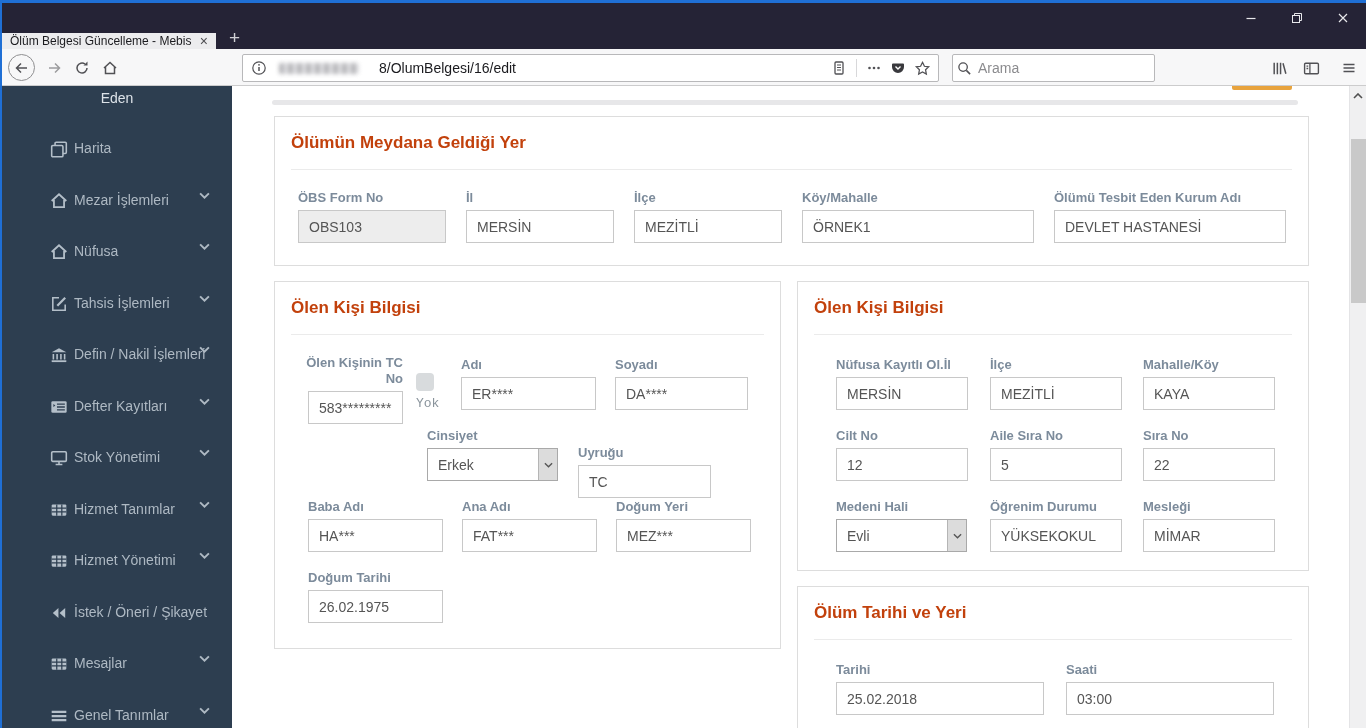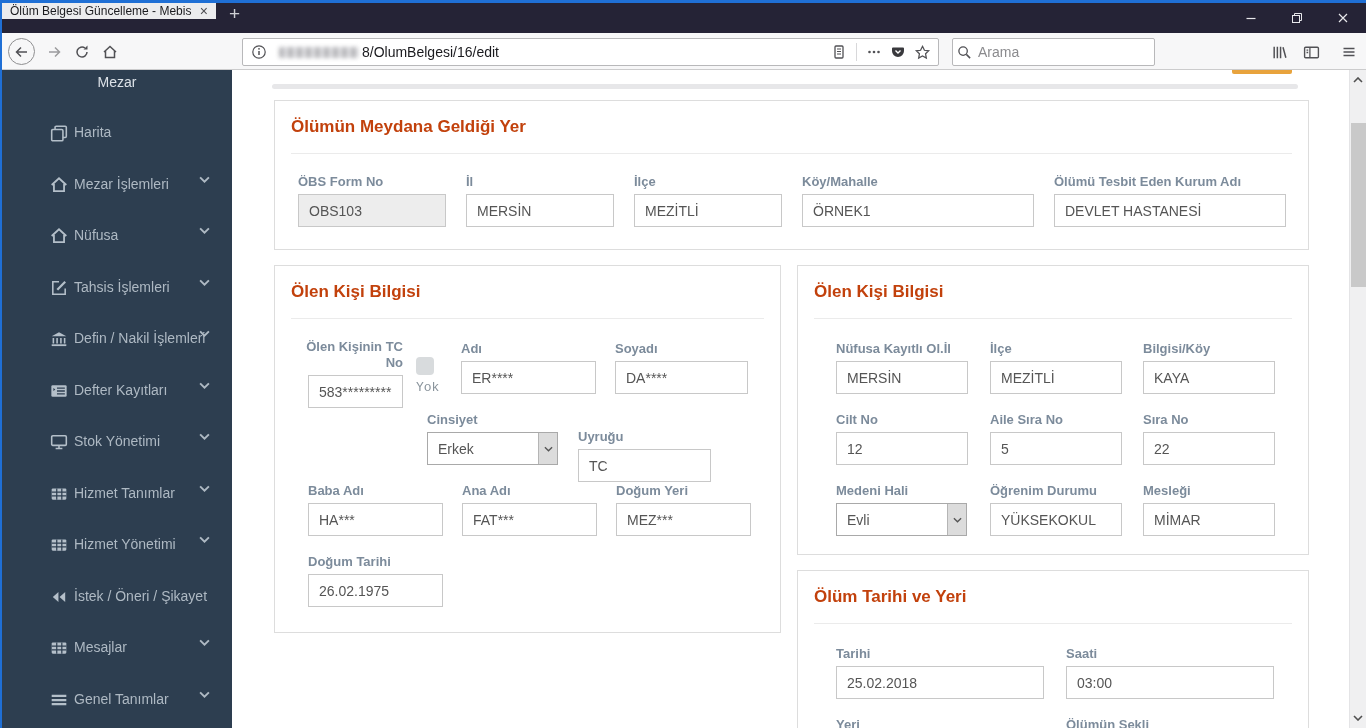--- a/index.html
+++ b/index.html
@@ -1,34 +1,34 @@
 <!DOCTYPE html>
 <html><head>
 <meta charset="utf-8">
 <style>
   * { margin:0; padding:0; box-sizing:border-box; }
   html,body { width:1366px; height:728px; font-family:"Liberation Sans", sans-serif; background:#fff; }
   .window { position:relative; width:1366px; height:728px; border-top:3px solid #1f6fd5; border-left:2px solid #1f6fd5; overflow:hidden; background:#fff; }
 
   
-  .tabbar { position:relative; height:30px; background:#252336; display:flex; align-items:flex-start; }
+  .tabbar { position:relative; height:46px; background:#252336; display:flex; align-items:flex-end; }
   .tab { width:214px; background:#ececee; display:flex; align-items:center; padding:0 8px; }
   .tab-title { flex:1; font-size:12px; color:#1b1b1f; white-space:nowrap; overflow:hidden; }
   .tab-close { color:#4e4e52; font-size:14px; margin-left:6px; cursor:default; }
   .newtab { color:#cfcfd4; font-size:19px; padding:0 13px; display:flex; align-items:center; }
   .wincontrols { position:absolute; right:0; top:0; height:30px; display:flex; }
   .winbtn { width:46px; height:30px; display:flex; align-items:center; justify-content:center; }
 
   
   .toolbar { position:relative; height:37px; background:#f7f7f8; border-bottom:1px solid #cccccd; }
   .tbtn { position:absolute; top:5px; width:28px; height:28px; display:flex; align-items:center; justify-content:center; color:#515155; }
   .back-circle { border:1px solid #8f8f91; border-radius:50%; width:27px; height:27px; }
   .urlbar { position:absolute; left:240px; top:5px; width:697px; height:28px; background:#fff; border:1px solid #b8b8ba; border-radius:2px; display:flex; align-items:center; }
   .url-blur { width:80px; height:11px; margin-left:8px; background:repeating-linear-gradient(90deg,#8e8e94 0 5px,#d2d2d6 5px 9px); filter:blur(2px); opacity:.65; border-radius:2px; }
-  .url-text { font-size:14px; color:#1a1a1e; margin-left:3px; white-space:nowrap; }
+  .url-text { font-size:14px; color:#1a1a1e; margin-left:20px; white-space:nowrap; }
   .url-right { margin-left:auto; display:flex; align-items:center; }
   .url-sep { width:1px; height:18px; background:#d8d8da; margin:0 5px; }
   .uicon { width:24px; height:24px; display:flex; align-items:center; justify-content:center; color:#515155; }
   .searchbar { position:absolute; left:950px; top:5px; width:203px; height:28px; background:#fff; border:1px solid #b8b8ba; border-radius:2px; display:flex; align-items:center; }
   .searchbar input { border:none; outline:none; flex:1; font-size:14px; color:#c2410c; margin-left:6px; font-family:"Liberation Sans",sans-serif; background:transparent; }
   .searchbar input::placeholder { color:#8b8b8e; }
 
   
   .main { display:flex; height:658px; }
   .sidebar { width:230px; background:#2d3e50; flex:0 0 230px; overflow:hidden; }
@@ -181,21 +181,21 @@
     </span>
     <span class="tbtn" style="left:1333px">
       <svg width="16" height="16" viewBox="0 0 16 16">
           <path d="M2.5 4.5h11M2.5 8h11M2.5 11.5h11" stroke="#515155" stroke-width="1.6" fill="none"></path>
         </svg>
     </span>
   </div>
 
   <div class="main">
     <aside class="sidebar">
-      <div class="admin">Mezar</div>
+      <div class="admin">Eden</div>
       <nav class="nav">
 
         <div class="nav-item">
           <span class="nav-icon">
             <svg width="19" height="19" viewBox="0 0 16 16">
                 <rect x="4.5" y="1.5" width="10" height="10" rx="1" stroke="#b4bfc9" stroke-width="1.4" fill="none"></rect>
                 <rect x="1.5" y="4.5" width="10" height="10" rx="1" stroke="#b4bfc9" stroke-width="1.4" fill="#2d3e50"></rect>
               </svg>
           </span>
           <span class="nav-label">Harita</span>
@@ -452,21 +452,21 @@
 
         <div class="fg" style="left:38px;top:75px;width:132px;">
           <label>Nüfusa Kayıtlı Ol.İl</label>
           <input class="inp" value="MERSİN" style="">
         </div>
         <div class="fg" style="left:192px;top:75px;width:132px;">
           <label>İlçe</label>
           <input class="inp" value="MEZİTLİ" style="">
         </div>
         <div class="fg" style="left:345px;top:75px;width:132px;">
-          <label>Bilgisi/Köy</label>
+          <label>Mahalle/Köy</label>
           <input class="inp" value="KAYA" style="">
         </div>
 
         <div class="fg" style="left:38px;top:146px;width:132px;">
           <label>Cilt No</label>
           <input class="inp" value="12" style="">
         </div>
         <div class="fg" style="left:192px;top:146px;width:132px;">
           <label>Aile Sıra No</label>
           <input class="inp" value="5" style="">

